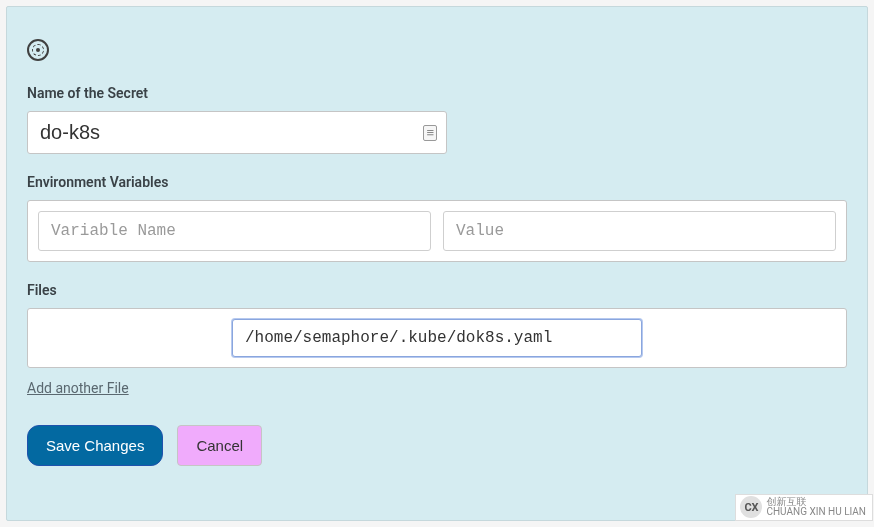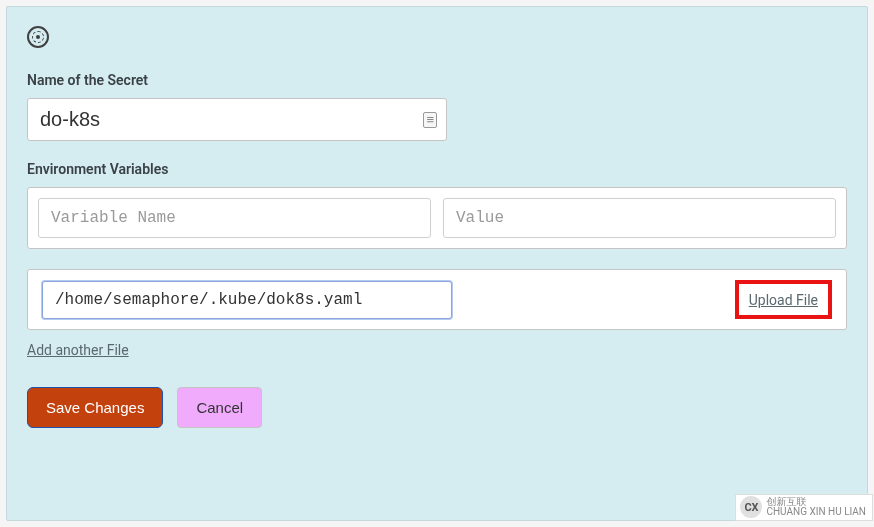--- a/index.html
+++ b/index.html
@@ -12,21 +12,21 @@
       background: #f5f5f5;
       padding: 6px;
       width: 874px;
       height: 527px;
       position: relative;
     }
     .panel {
       background: #d5ecf1;
       border: 1px solid #c5d8dc;
       border-radius: 2px;
-      padding: 19px 20px 20px 20px;
+      padding: 32px 20px 20px 20px;
       height: 100%;
       position: relative;
     }
     .header-icon-wrapper {
       margin-bottom: 24px;
     }
     .header-icon {
       width: 22px;
       height: 22px;
       border-radius: 50%;
@@ -153,24 +153,24 @@
       font-size: 14px;
       text-decoration: underline;
       cursor: pointer;
     }
     .button-row {
       display: flex;
       gap: 14px;
       margin-top: 28px;
     }
     .btn-primary {
-      background: #c2410c;
+      background: #0369a1;
       color: #fff;
       border: 1px solid #1f52ad;
-      border-radius: 6px;
+      border-radius: 12px;
       padding: 11px 18px;
       font-size: 15px;
       font-weight: 500;
       cursor: pointer;
       outline: none;
     }
     .btn-secondary {
       background: #f0abfc;
       color: #333;
       border: 1px solid #c5c5c5;
@@ -229,25 +229,23 @@
     <label class="section-label">Environment Variables</label>
     <div class="env-container">
       <div class="env-row">
         <input class="env-input" type="text" placeholder="Variable Name" style="">
         <input class="env-input" type="text" placeholder="Value" style="">
       </div>
     </div>
   </div>
 
   <div class="section">
+    <label class="section-label">Files</label>
     <div class="files-container">
       <input class="file-path-input" type="text" value="/home/semaphore/.kube/dok8s.yaml" style="">
-      <div class="upload-link-box">
-        <a class="upload-link">Upload File</a>
-      </div>
     </div>
     <a class="add-link">Add another File</a>
   </div>
 
   <div class="button-row">
     <button class="btn-primary">Save Changes</button>
     <button class="btn-secondary">Cancel</button>
   </div>
 
 </div>

